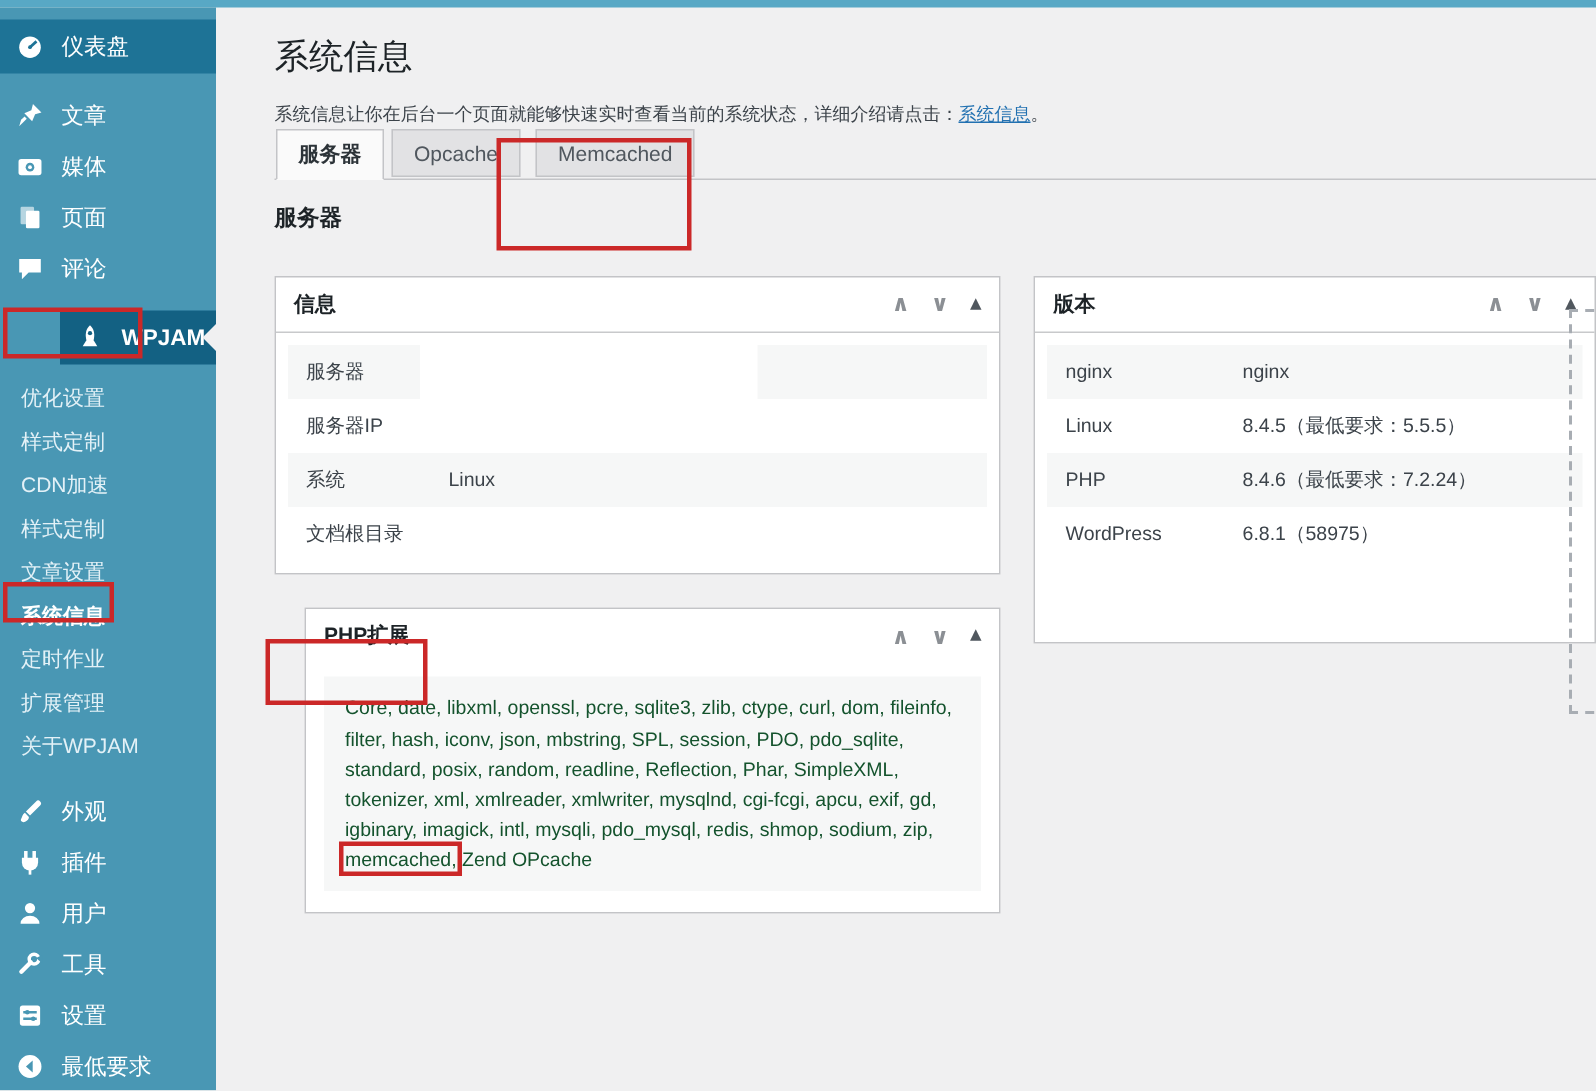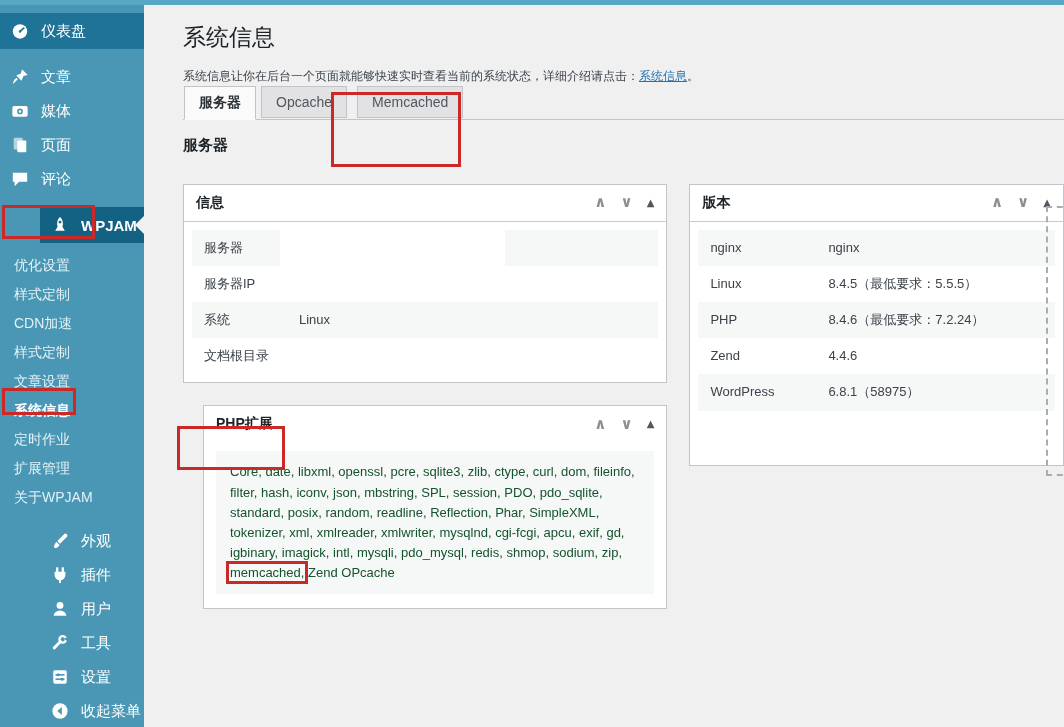--- a/index.html
+++ b/index.html
@@ -16,21 +16,21 @@
   .menu-item .mi-icon { width:20px; height:20px; display:flex; align-items:center; justify-content:center; flex:0 0 20px; }
   .mi-label { white-space:nowrap; }
   .item-dashboard { margin-top:8px; height:36px; background:#1e7396; }
   .group-spacer { height:11px; }
   .item-wpjam { margin-top:11px; height:36px; background:#136183; font-weight:bold;margin-left:40px; }
   .current-arrow { position:absolute; right:0; top:50%; margin-top:-9px; width:0; height:0;
     border:9px solid transparent; border-right-color:#f0f0f1; }
   .submenu { padding:8px 0 8px 0; }
   .submenu-item { height:29px; display:flex; align-items:center; padding:0 14px; font-size:14px; color:#e3f1f7; cursor:pointer;text-align:right; }
   .submenu-item.active { color:#fff; font-weight:bold; }
-  .bottom-group { margin-top:4px;padding-left:40px; }
+  .bottom-group { margin-top:4px; }
   .bottom-group .menu-item { height:34px; }
 
   
   .main { position:absolute; top:5px; left:160px; right:0; bottom:0; padding:0 0 0 23px; }
   .page-title { margin-top:17px; font-size:23px; font-weight:normal; color:#1d2327; line-height:1.35; }
   .page-desc { margin-top:14px; font-size:12px; color:#3c434a; line-height:1.55; }
   .page-desc a { color:#2271b1; text-decoration:underline; cursor:pointer; }
 
   .tabs { position:relative; border-bottom:1px solid #c3c4c7; padding-left:1px; }
   .tab { display:inline-block; padding:7px 14px; font-size:14px; border:1px solid #c3c4c7; margin:0 5px -1px 0;
@@ -234,21 +234,21 @@
         </span>
         <span class="mi-label">设置</span>
       </div>
       <div class="menu-item">
         <span class="mi-icon">
           <svg width="18" height="18" viewBox="0 0 20 20">
               <circle cx="10" cy="10" r="8.5" fill="#fff"></circle>
               <path d="M12 5.5 L7 10 L12 14.5 Z" fill="#4997b4"></path>
             </svg>
         </span>
-        <span class="mi-label">收起菜单</span>
+        <span class="mi-label">最低要求</span>
       </div>
     </div>
   </div>
 
   <div class="main">
     <h1 class="page-title">系统信息</h1>
 
     <p class="page-desc"><span>系统信息让你在后台一个页面就能够快速实时查看当前的系统状态，详细介绍请点击：</span><a>系统信息</a><span>。</span></p>
 
     <div class="tabs">
@@ -321,24 +321,20 @@
             </div>
             <div class="info-row">
               <span class="row-label">Linux</span>
               <span class="row-value">8.4.5（最低要求：5.5.5）</span>
             </div>
             <div class="info-row">
               <span class="row-label">PHP</span>
               <span class="row-value">8.4.6（最低要求：7.2.24）</span>
             </div>
             <div class="info-row">
-              <span class="row-label">Zend</span>
-              <span class="row-value">4.4.6</span>
-            </div>
-            <div class="info-row">
               <span class="row-label">WordPress</span>
               <span class="row-value">6.8.1（58975）</span>
             </div>
             <div class="version-pad"></div>
           </div>
         </div>
       </div>
     </div>
   </div>
 

